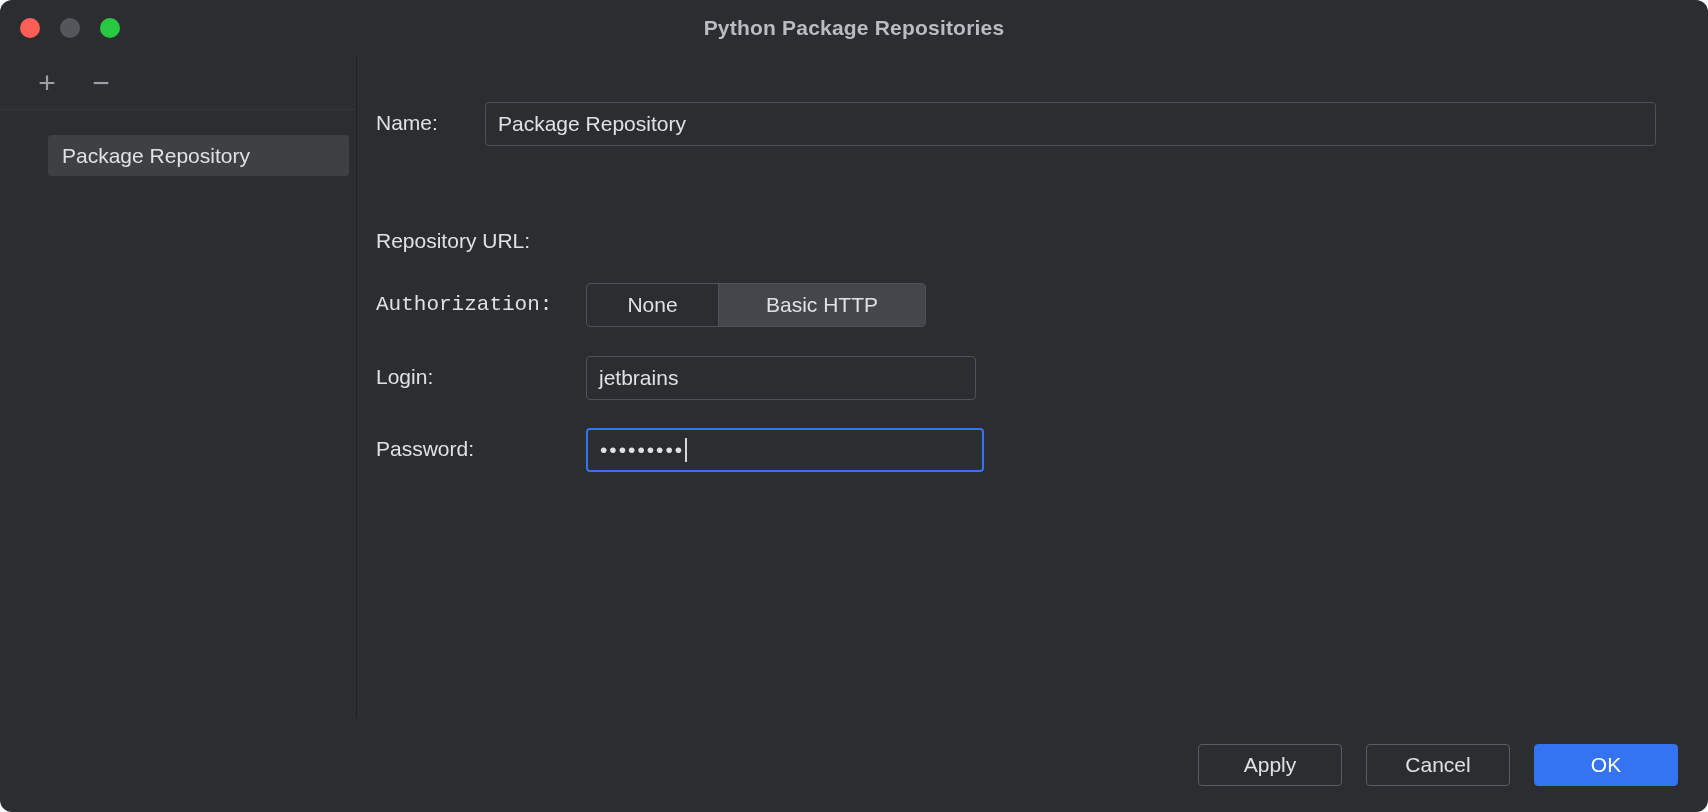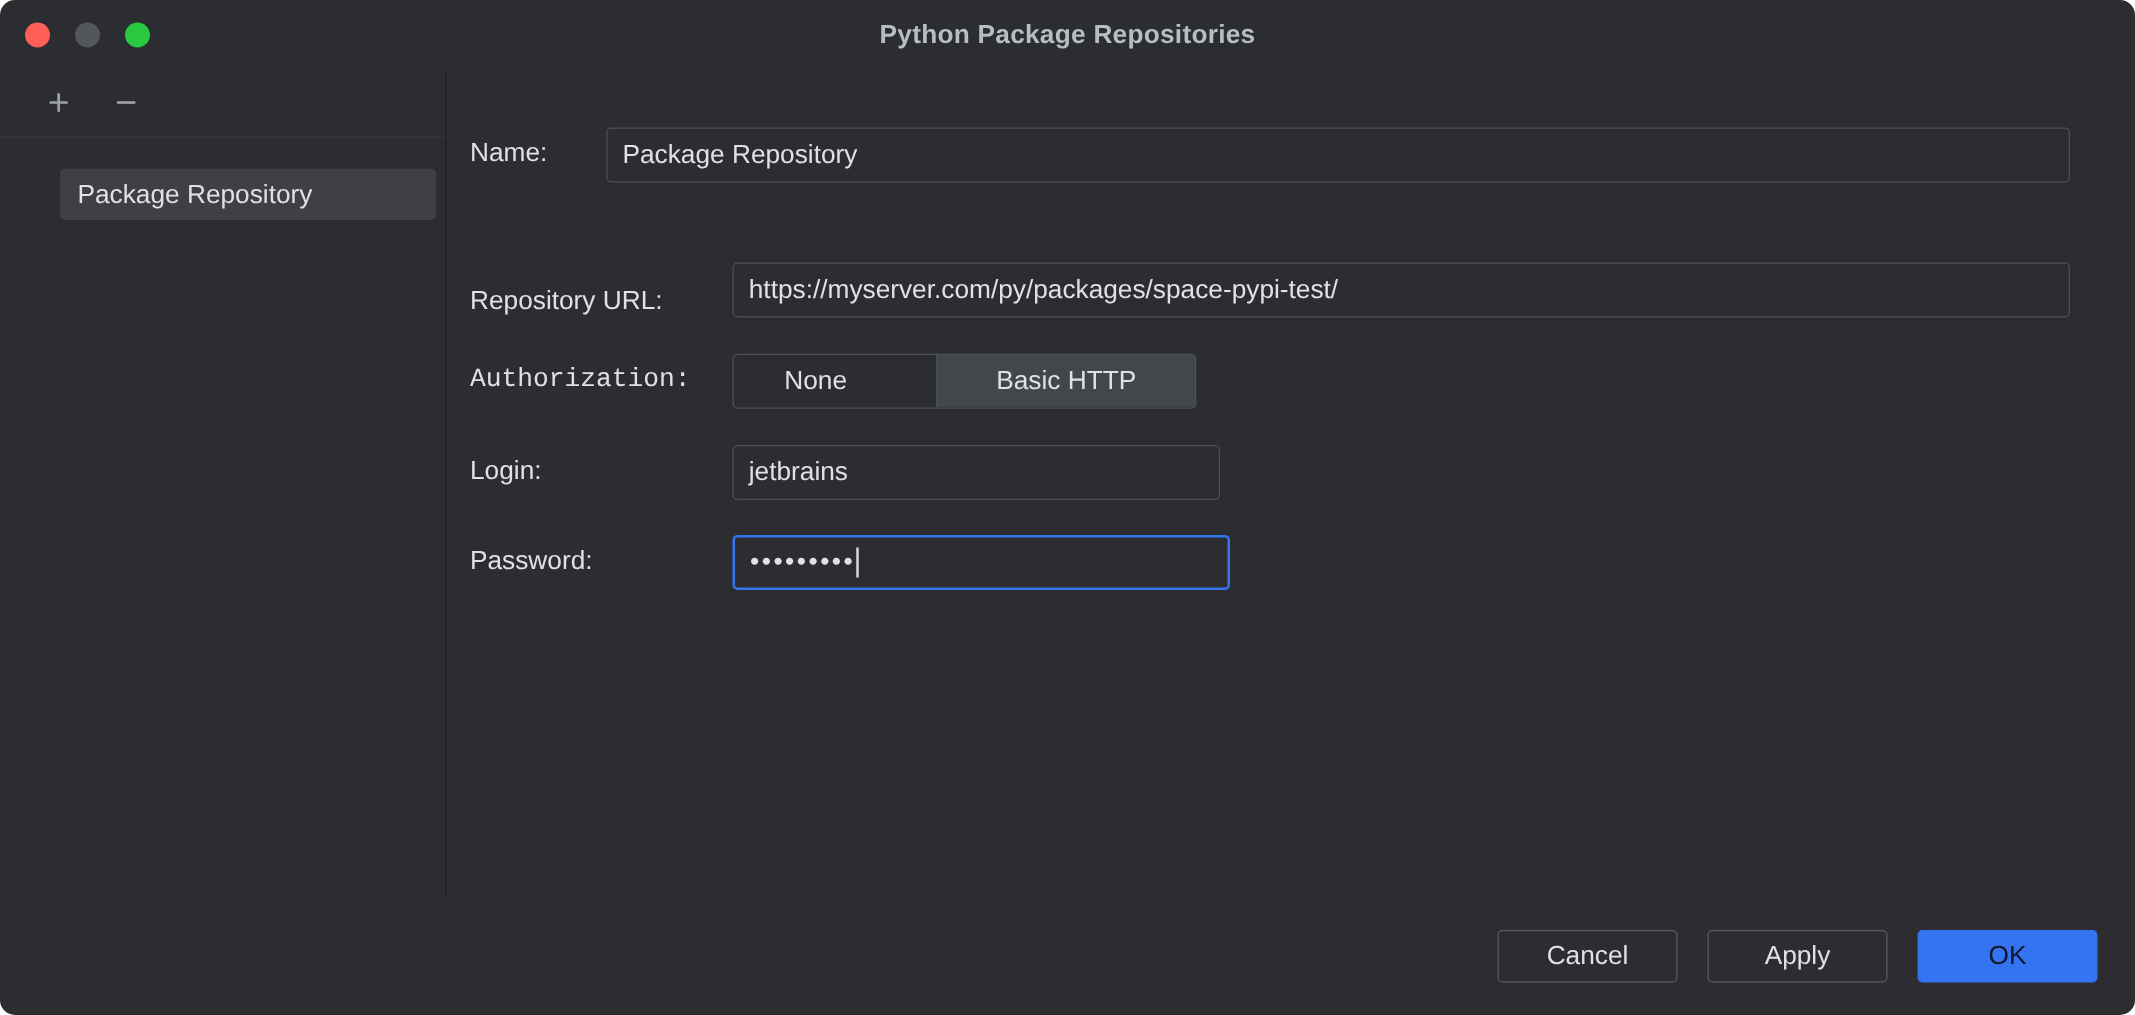--- a/index.html
+++ b/index.html
@@ -113,21 +113,21 @@
     overflow: hidden;
   }
   .segment {
     display: flex; align-items: center; justify-content: center;
     font-size: 21px;
     color: var(--text, #DFE1E5);
     cursor: pointer;
   }
   .segment.none  { width: 131px; }
   .segment.basic { width: 207px; border-left: 1px solid var(--input-border, #4E5157); }
-  .segment.selected { background: var(--segment-selected-bg, #43464B); margin-left: 31px; }
+  .segment.selected { background: var(--segment-selected-bg, #43464B); }
 
   
   .footer {
     height: 94px;
     display: flex; align-items: center; justify-content: flex-end;
     gap: 24px;
     padding-right: 30px;
   }
   .btn {
     min-width: 144px; height: 42px;
@@ -139,21 +139,21 @@
     user-select: none;
   }
   .btn.secondary {
     background: transparent;
     border: 1px solid #5A5D63;
     color: var(--text, #DFE1E5);
   }
   .btn.primary {
     background: var(--accent, #3574F0);
     border: 1px solid var(--accent, #3574F0);
-    color: #0f172a;
+    color: #ffffff;
   }
 </style>
 </head>
 <body>
 
 <div class="window">
 
   <div class="titlebar">
     <div class="traffic-lights">
       <span class="light red"></span>
@@ -174,39 +174,38 @@
         <div class="list-item selected">Package Repository</div>
       </div>
     </div>
 
     <div class="main">
 
       <div class="form-label lbl-name">Name:</div>
       <div class="field fld-name">Package Repository</div>
 
       <div class="form-label lbl-url">Repository URL:</div>
-      <div class="field fld-url">https://myserver.com/py/packages/space-pypi-test/</div>
 
       <div class="form-label lbl-auth">Authorization:</div>
       <div class="segmented">
         <div class="segment none">None</div>
         <div class="segment basic selected">Basic HTTP</div>
       </div>
 
       <div class="form-label lbl-login">Login:</div>
       <div class="field fld-login">jetbrains</div>
 
       <div class="form-label lbl-password">Password:</div>
       <div class="field fld-password focused">
         <span>•••••••••</span>
           <span class="caret"></span>
       </div>
 
     </div>
   </div>
 
   <div class="footer">
+    <div class="btn secondary">Apply</div>
     <div class="btn secondary">Cancel</div>
-    <div class="btn secondary">Apply</div>
     <div class="btn primary">OK</div>
   </div>
 
 </div>
 
 </body></html>

